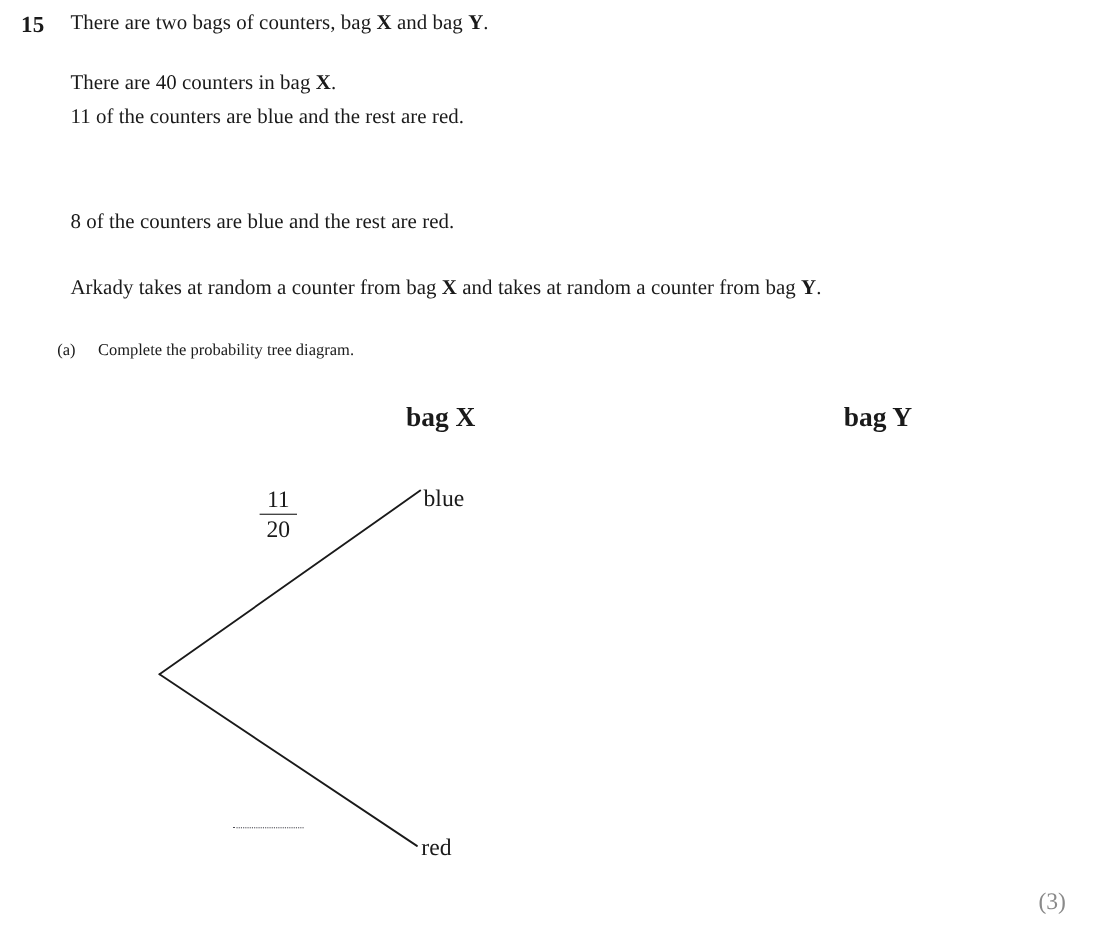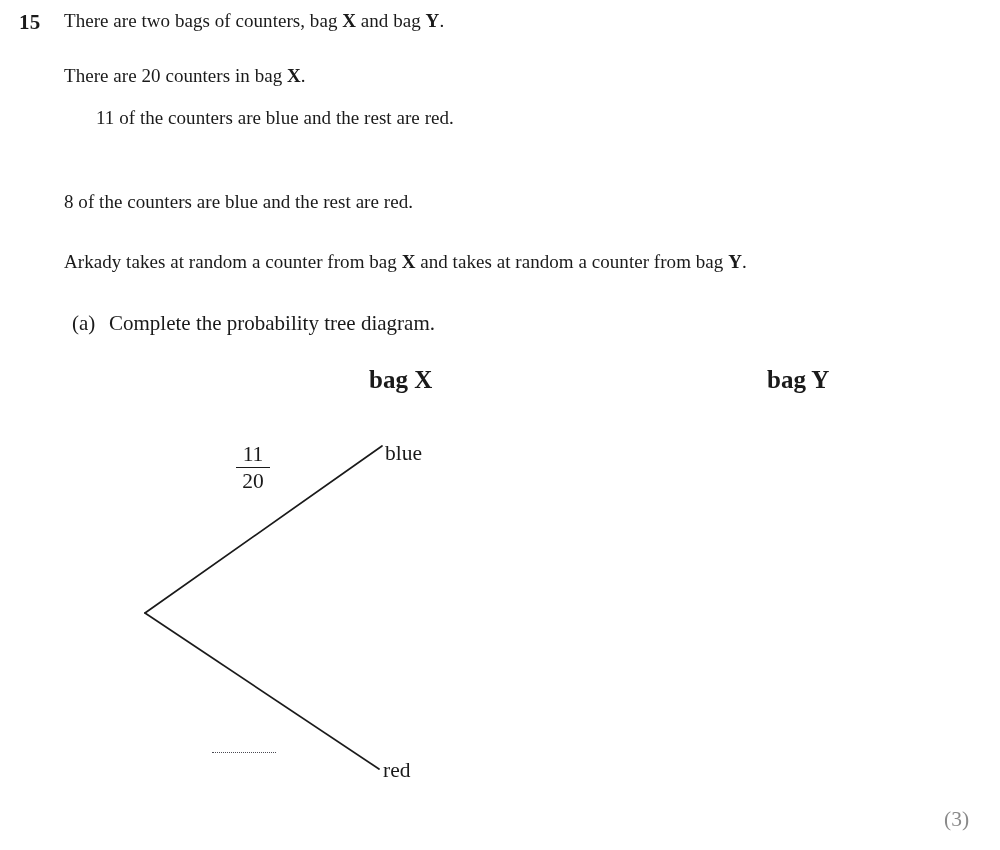--- a/index.html
+++ b/index.html
@@ -39,30 +39,30 @@
   .qtext {
     position: absolute;
     left: 64px;
     font-size: 19px;
     line-height: 1.0;
     white-space: nowrap;
     letter-spacing: 0.05px;
   }
   .line-1  { top: 11px; }
   .line-2  { top: 66px; }
-  .line-3  { top: 108px; margin-left: 32px; }
+  .line-3  { top: 97px; }
   .line-4  { top: 157px; }
   .line-5  { top: 192px; }
   .line-6  { top: 252px; }
 
   .part-label {
     position: absolute;
-    left: 72px;
+    left: 52px;
     top: 311px;
-    font-size: 21px;
+    font-size: 15px;
     white-space: nowrap;
   }
   .part-label .letter {
     display: inline-block;
     width: 37px;
   }
 
   b.sym { font-weight: bold; }
 
   
@@ -144,21 +144,21 @@
 
 <div class="page">
 
   <div class="q-number">15</div>
 
   <div class="qtext line-1">
     <span>There are two bags of counters, bag </span><b class="sym">X</b><span> and bag </span><b class="sym">Y</b><span>.</span>
   </div>
 
   <div class="qtext line-2">
-    <span>There are 20 counters in bag </span><b class="sym">X</b><span>.</span>
+    <span>There are 40 counters in bag </span><b class="sym">X</b><span>.</span>
   </div>
 
   <div class="qtext line-3">
     <span>11 of the counters are blue and the rest are red.</span>
   </div>
 
 
   <div class="qtext line-5">
     <span>8 of the counters are blue and the rest are red.</span>
   </div>

